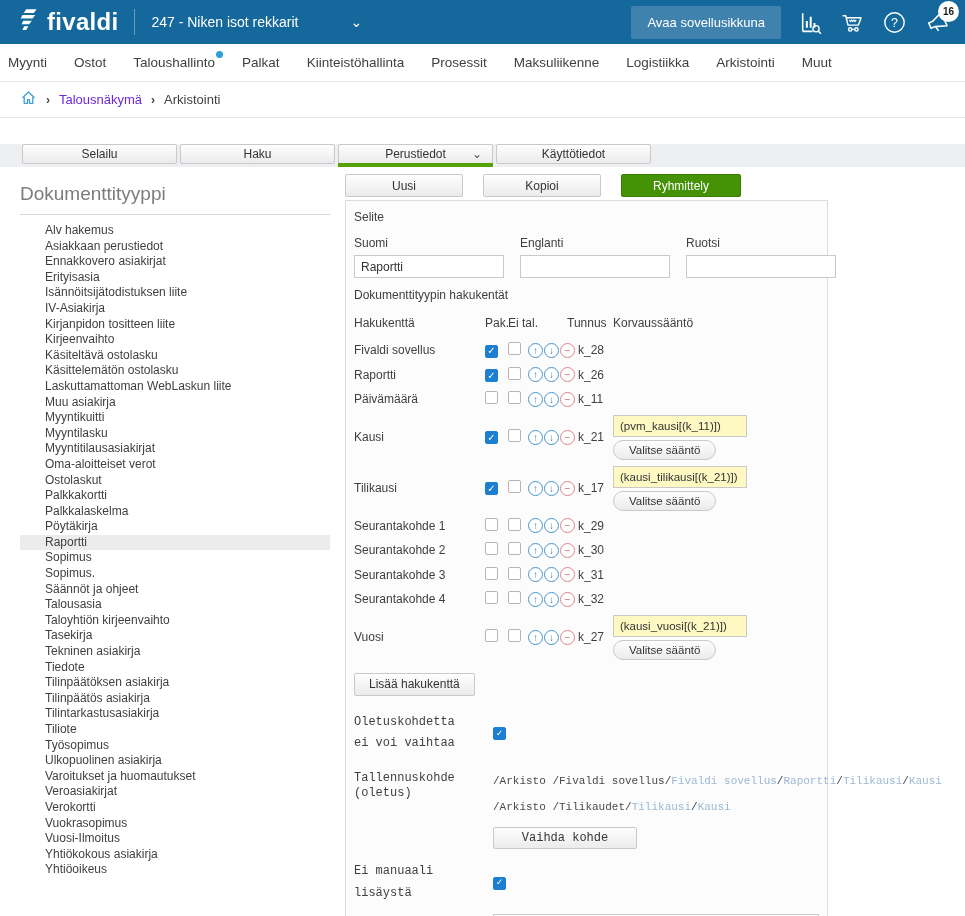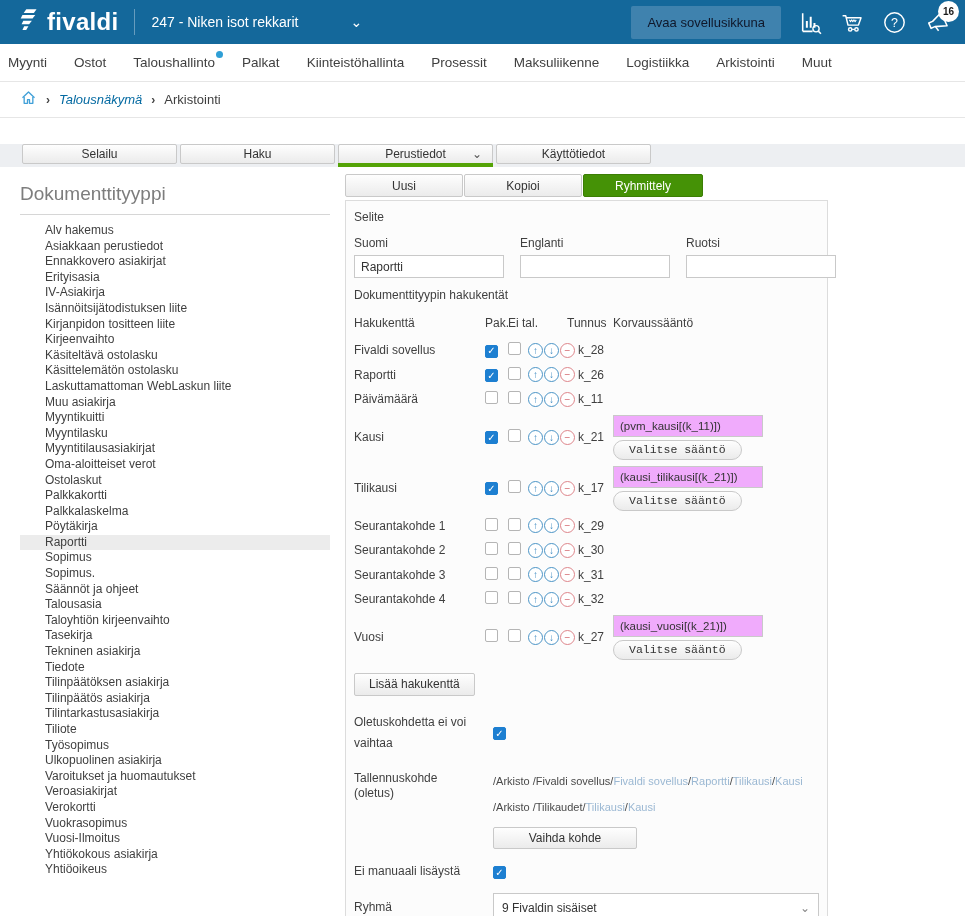--- a/index.html
+++ b/index.html
@@ -8,53 +8,53 @@
   button { font-family:inherit; cursor:pointer; }
 
   
   .topbar { height:44px; background:#14689b; display:flex; align-items:center; color:#fff; }
   .logo-wrap { display:flex; align-items:center; padding-left:16px; }
   .logo-text { font-size:24px; font-weight:600; letter-spacing:.3px; margin-left:7px; }
   .topbar-sep { width:1px; height:26px; background:rgba(255,255,255,.35); margin:0 16px; }
   .company { font-size:14px; }
   .company-chevron { margin-left:52px; font-size:14px; line-height:10px; }
   .topbar-right { margin-left:auto; display:flex; align-items:center; gap:17px; padding-right:16px; }
-  .open-app-btn { background:#3f82ae; border:none; color:#0f172a; font-size:13px; padding:9px 16px; border-radius:2px; }
+  .open-app-btn { background:#3f82ae; border:none; color:#ffffff; font-size:13px; padding:9px 16px; border-radius:2px; }
   .tb-icon { width:25px; height:25px; position:relative; display:flex; align-items:center; justify-content:center; cursor:pointer; }
   .badge { position:absolute; top:-9px; right:-10px; background:#fff; color:#1a1a1a; min-width:21px; height:21px;
            border-radius:50%; font-size:10px; font-weight:700; display:flex; align-items:center; justify-content:center; }
 
   
   .nav { height:38px; display:flex; align-items:center; gap:27px; padding-left:8px; border-bottom:1px solid #e6e6e6; font-size:13.5px; }
   .nav-item { position:relative; cursor:pointer; white-space:nowrap; }
   .nav-dot { position:absolute; top:-4px; right:-8px; width:7px; height:7px; background:#2f9fd6; border-radius:50%; }
 
   
   .breadcrumb { height:36px; display:flex; align-items:center; gap:9px; padding-left:20px; border-bottom:1px solid #e6e6e6; font-size:13px; }
   .bc-sep { color:#444; font-weight:700; font-size:12px; }
-  .bc-link { color:#0369a1; cursor:pointer;font-style:italic; }
+  .bc-link { color:#6d28d9; cursor:pointer; }
   .bc-current { color:#3f3f3f; }
 
   
   .tabstrip { margin-top:26px; background:#edeff2; height:23px; display:flex; gap:3px; padding-left:22px; }
   .tab { width:155px; height:20px; position:relative; background:linear-gradient(#fefefe,#ebebeb); border:1px solid #c9c9c9;
          border-radius:2px; font-size:12px; color:#333; display:flex; align-items:center; justify-content:center; cursor:pointer;text-align:center; }
   .tab.active::after { content:""; position:absolute; left:-1px; right:-1px; bottom:-4px; height:4px; background:#54a306; }
   .tab-chevron { position:absolute; right:10px; top:2px; color:#555; font-size:12px; }
 
   
   .content { display:flex; align-items:flex-start; }
   .sidebar { width:310px; margin-left:20px; padding-top:16px; flex-shrink:0; }
   .sidebar-title { font-size:19px; color:#7d7d7d; font-weight:400; padding-bottom:9px; border-bottom:1px solid #d6d6d6; }
   .doc-list { list-style:none; margin-top:8px; }
   .doc-list li { font-size:12px; line-height:15.6px; padding-left:25px; cursor:pointer; white-space:nowrap; }
   .doc-list li.selected { background:#ececec; }
 
   .main { margin-left:15px; padding-top:7px; width:483px; }
-  .actions { display:flex; gap:1px; margin-bottom:3px; }
+  .actions { display:flex; gap:20px; margin-bottom:3px; }
   .btn { background:linear-gradient(#fefefe,#ebebeb); border:1px solid #c9c9c9; border-radius:2px; font-size:12px; color:#333; height:23px; }
   .btn.w { width:118px; }
   .btn-green { background:#459206; border:1px solid #3c7e05; color:#fff; border-radius:2px; font-size:12px; height:23px; width:120px; }
 
   .panel { border:1px solid #dcdcdc; background:#fcfcfc; padding:9px 8px 12px 8px; font-size:12px; }
   .sec-label { margin-bottom:12px; }
   .lang-row { display:flex; gap:16px; margin-bottom:10px; }
   .lang-col { width:152px; }
   .lang-col label { display:block; margin-bottom:5px; }
   .txt-input { width:150px; height:23px; border:1px solid #c9c9c9; font-size:12px; padding:0 6px; color:#333; background:#fff; }
@@ -68,26 +68,26 @@
   .hk-name { white-space:nowrap; }
   .hk-code { color:#3f3f3f; }
   .cb { width:13px; height:13px; border:1px solid #b5b5b5; border-radius:2px; background:#fff; display:inline-flex;
         align-items:center; justify-content:center; cursor:pointer; position:relative; }
   .cb.checked { background:#1d7fd1; border-color:#1d7fd1; }
   .cb.checked::after { content:"✓"; color:#fff; font-size:10px; line-height:1; }
   .circ { width:15px; height:15px; border-radius:50%; border:1px solid #4b94c6; color:#3c89c0; display:inline-flex;
           align-items:center; justify-content:center; font-size:10px; cursor:pointer; background:#fff; }
   .circ.minus { border-color:#de858b; color:#d2666d; }
   .rule-cell { display:flex; flex-direction:column; align-items:flex-start; gap:3px; padding:3px 0; }
-  .rule-input { width:150px; height:22px; border:1px solid #c9c9c9; font-size:11.5px; padding:0 6px; color:#333; background:#f0abfc; }
+  .rule-input { width:134px; height:22px; border:1px solid #c9c9c9; font-size:11.5px; padding:0 6px; color:#333; background:#fef9c3; }
   .pill-btn { border-radius:10px; padding:0 15px; background:linear-gradient(#fefefe,#ebebeb); border:1px solid #c9c9c9;
-              font-size:11.5px; color:#333; height:20px;font-family:Liberation Mono, monospace; }
+              font-size:11.5px; color:#333; height:20px; }
   .add-field-btn { margin:10px 0 4px 0; height:23px; padding:0 14px; }
 
-  .form-row { display:grid; grid-template-columns:139px auto; align-items:center; margin-top:12px; }
+  .form-row { display:grid; grid-template-columns:139px auto; align-items:center; margin-top:12px;font-family:Liberation Mono, monospace; }
   .form-row.top { align-items:start; }
   .form-label { line-height:1.8; padding-right:20px; }
   .path-line { font-size:11px; line-height:1.2; margin-bottom:13px; white-space:nowrap; }
   .seg-dark { color:#4a4a4a; }
   .seg-link { color:#9bb8d3; cursor:pointer; }
   .change-target-btn { width:144px; height:22px; }
   .select { width:326px; height:24px; border:1px solid #c9c9c9; background:#fff; display:flex; align-items:center;
             justify-content:space-between; padding:14px 8px; color:#333; cursor:pointer; }
   .select .sel-chevron { color:#888; font-size:12px; line-height:8px; }
 </style>
@@ -192,22 +192,22 @@
 
 <div class="content">
 
   <div class="sidebar">
     <div class="sidebar-title">Dokumenttityyppi</div>
     <ul class="doc-list">
         <li>Alv hakemus</li>
         <li>Asiakkaan perustiedot</li>
         <li>Ennakkovero asiakirjat</li>
         <li>Erityisasia</li>
+        <li>Isännöitsijätodistuksen liite</li>
         <li>IV-Asiakirja</li>
-        <li>Isännöitsijätodistuksen liite</li>
         <li>Kirjanpidon tositteen liite</li>
         <li>Kirjeenvaihto</li>
         <li>Käsiteltävä ostolasku</li>
         <li>Käsittelemätön ostolasku</li>
         <li>Laskuttamattoman WebLaskun liite</li>
         <li>Muu asiakirja</li>
         <li>Myyntikuitti</li>
         <li>Myyntilasku</li>
         <li>Myyntitilausasiakirjat</li>
         <li>Oma-aloitteiset verot</li>

